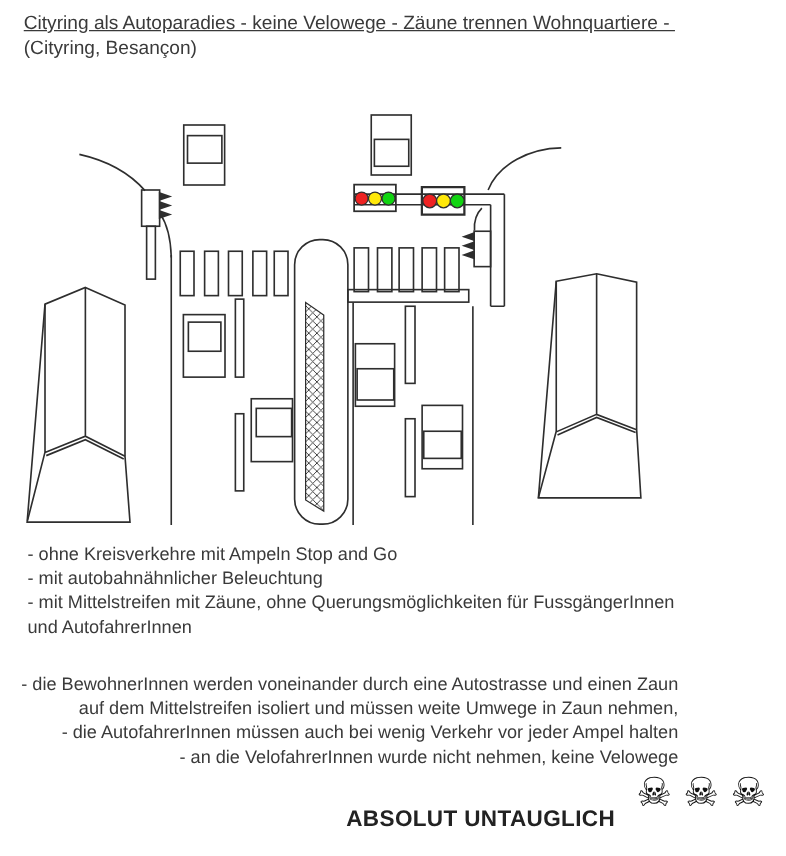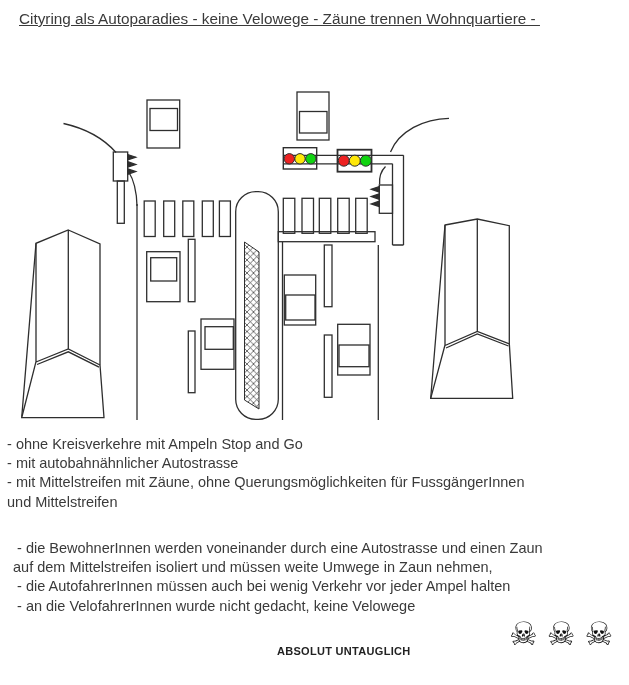--- a/index.html
+++ b/index.html
@@ -6,35 +6,36 @@
   .page{
     position:relative;width:629px;height:685px;background:#ffffff;overflow:hidden;
     font-family:"Liberation Sans",sans-serif;color:#3a3a3a;
   }
   .title{position:absolute;left:19px;top:9px;font-size:15.3px;line-height:20.3px;}
   .title div{white-space:pre;}
   .title .u{text-decoration:underline;}
   .diagram-svg{position:absolute;left:0;top:0;width:629px;height:685px;}
   .notes{position:absolute;font-size:14.5px;line-height:19.2px;}
   .notes div{white-space:pre;}
-  .notes-1{left:3px;top:435px;}
-  .notes-2{left:13px;top:539px;}
-  .verdict{position:absolute;left:277px;top:645px;font-size:11px;font-weight:bold;
+  .notes-1{left:18px;top:435px;}
+  .notes-2{left:13px;top:539px;text-align:right;}
+  .verdict{position:absolute;left:277px;top:645px;font-size:18px;font-weight:bold;
            letter-spacing:.3px;color:#222;}
   .skulls{position:absolute;left:509px;top:610px;font-size:32px;line-height:48px;
           color:#101010;letter-spacing:9px;white-space:nowrap;
           font-family:"DejaVu Sans",sans-serif;}
 </style>
 </head>
 <body>
 
 <div class="page">
 
   <header class="title">
     <div class="u">Cityring als Autoparadies - keine Velowege - Zäune trennen Wohnquartiere - </div>
+    <div>(Cityring, Besançon)</div>
   </header>
 
   <svg class="diagram-svg" viewBox="0 0 629 685">
     <defs>
       <pattern id="xh" width="6.5" height="6.5" patternUnits="userSpaceOnUse">
         <path d="M0,6.5 L6.5,0 M0,0 L6.5,6.5" fill="none" stroke-width="0.7" stroke="#2e2e2e"></path>
       </pattern>
     </defs>
 
     <g fill="none" stroke-width="1.3" stroke="#2e2e2e">
@@ -140,28 +141,28 @@
         <rect stroke-width="1.8" x="337.5" y="149.7" width="34" height="22"></rect>
         <circle stroke-width="1" cx="343.8" cy="160.7" r="5.5" fill="#ee2222"></circle>
         <circle stroke-width="1" cx="354.8" cy="160.7" r="5.5" fill="#ffe80a"></circle>
         <circle stroke-width="1" cx="365.8" cy="160.7" r="5.5" fill="#11d411"></circle>
       </g>
     </g>
   </svg>
 
   <section class="notes notes-1">
     <div> - ohne Kreisverkehre mit Ampeln Stop and Go</div>
-    <div> - mit autobahnähnlicher Autostrasse</div>
+    <div> - mit autobahnähnlicher Beleuchtung</div>
     <div> - mit Mittelstreifen mit Zäune, ohne Querungsmöglichkeiten für FussgängerInnen</div>
-    <div> und Mittelstreifen</div>
+    <div> und AutofahrerInnen</div>
   </section>
 
   <section class="notes notes-2">
     <div> - die BewohnerInnen werden voneinander durch eine Autostrasse und einen Zaun</div>
     <div>auf dem Mittelstreifen isoliert und müssen weite Umwege in Zaun nehmen,</div>
     <div> - die AutofahrerInnen müssen auch bei wenig Verkehr vor jeder Ampel halten</div>
-    <div> - an die VelofahrerInnen wurde nicht gedacht, keine Velowege</div>
+    <div> - an die VelofahrerInnen wurde nicht nehmen, keine Velowege</div>
   </section>
 
   <div class="verdict">ABSOLUT UNTAUGLICH</div>
   <div class="skulls"><span>☠</span><span>☠</span><span>☠</span></div>
 
 </div>
 
 </body></html>

